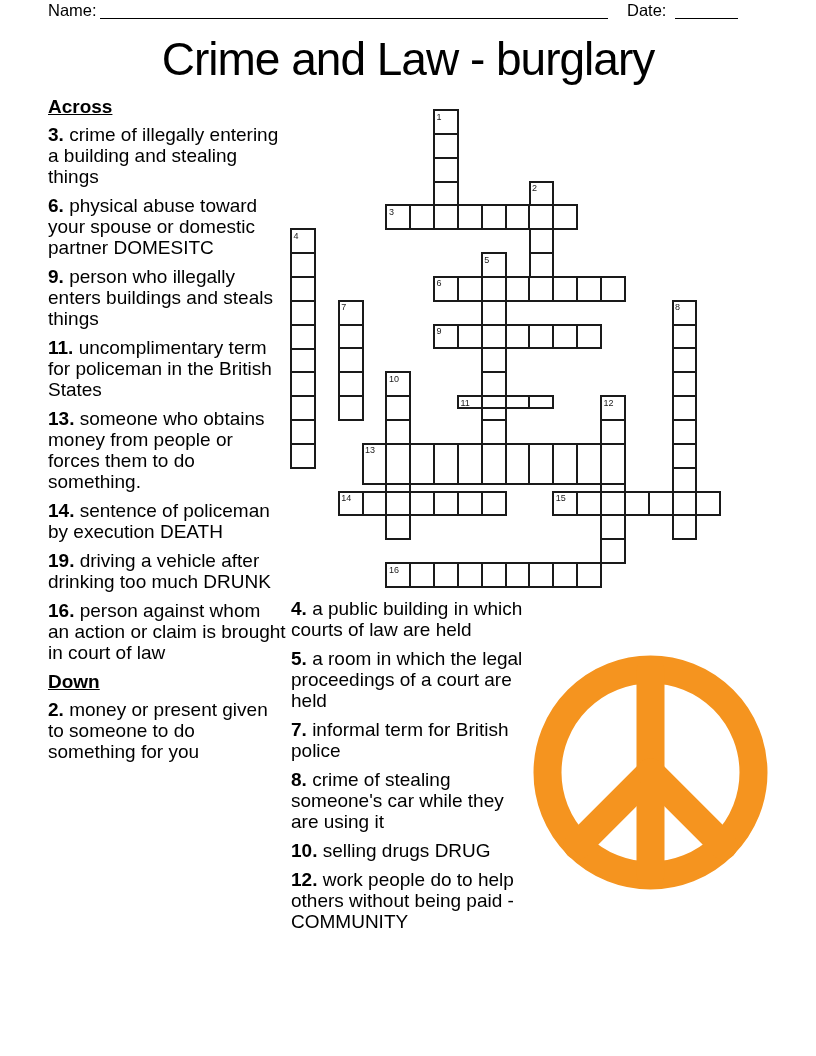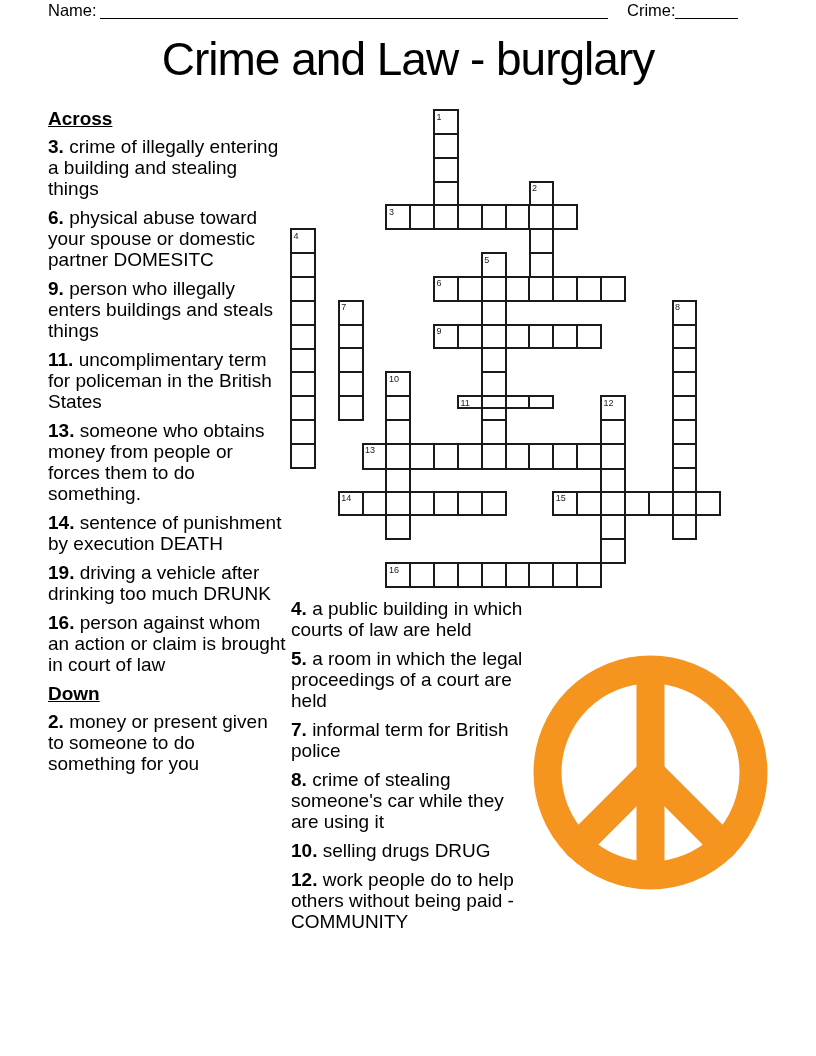--- a/index.html
+++ b/index.html
@@ -20,34 +20,34 @@
   .cell-line-v{position:absolute;top:-1px;bottom:-1px;width:2px;background:#1a1a1a;}
   .cell-line-h{position:absolute;left:-1px;right:-1px;height:2px;background:#1a1a1a;}
   .cell-number{position:absolute;left:1.5px;top:0.5px;font-size:9px;line-height:10px;color:#1a1a1a;}
   #peace{left:531px;top:653px;}
 </style>
 </head>
 <body>
 
 <div class="abs hdr-label" style="left:48px;top:2px;">Name:</div>
 <div class="abs fill-line" style="left:100px;top:1px;width:508px;"></div>
-<div class="abs hdr-label" style="left:627px;top:2px;">Crime:</div>
+<div class="abs hdr-label" style="left:627px;top:2px;">Date:</div>
 <div class="abs fill-line" style="left:675px;top:1px;width:63px;"></div>
 
 <div class="abs page-title">Crime and Law - burglary</div>
 
-<div class="abs clue-col" style="left:48px;top:108px;width:238px;">
+<div class="abs clue-col" style="left:48px;top:96px;width:238px;">
   <h2 class="clue-head">Across</h2>
   <div id="across-clues">
       <p class="clue"><b>3.</b><span> crime of illegally entering a building and stealing things</span></p>
       <p class="clue"><b>6.</b><span> physical abuse toward your spouse or domestic partner DOMESITC</span></p>
       <p class="clue"><b>9.</b><span> person who illegally enters buildings and steals things</span></p>
       <p class="clue"><b>11.</b><span> uncomplimentary term for policeman in the British States</span></p>
       <p class="clue"><b>13.</b><span> someone who obtains money from people or forces them to do something.</span></p>
-      <p class="clue"><b>14.</b><span> sentence of punishment by execution DEATH</span></p>
+      <p class="clue"><b>14.</b><span> sentence of policeman by execution DEATH</span></p>
       <p class="clue"><b>19.</b><span> driving a vehicle after drinking too much DRUNK</span></p>
       <p class="clue"><b>16.</b><span> person against whom an action or claim is brought in court of law</span></p>
     </div>
   <h2 class="clue-head">Down</h2>
   <div id="down-clues-left">
       <p class="clue"><b>2.</b><span> money or present given to someone to do something for you</span></p>
     </div>
 </div>
 
 <div class="abs clue-col" style="left:291px;top:598px;width:242px;">
@@ -164,21 +164,21 @@
     </div>
     <div class="word" style="left: 309.05px; top: 285.2px; width: 25.85px; height: 168.95px;">
       <div class="cell-line-h" style="top: 21.85px;"></div>
       <div class="cell-line-h" style="top: 45.7px;"></div>
       <div class="cell-line-h" style="top: 69.55px;"></div>
       <div class="cell-line-h" style="top: 93.4px;"></div>
       <div class="cell-line-h" style="top: 117.25px;"></div>
       <div class="cell-line-h" style="top: 141.1px;"></div>
       <span class="cell-number">12</span>
     </div>
-    <div class="word" style="left: 70.55px; top: 332.9px; width: 264.35px; height: 27px;">
+    <div class="word" style="left: 70.55px; top: 332.9px; width: 264.35px; height: 42px;">
       <div class="cell-line-v" style="left: 21.85px;"></div>
       <div class="cell-line-v" style="left: 45.7px;"></div>
       <div class="cell-line-v" style="left: 69.55px;"></div>
       <div class="cell-line-v" style="left: 93.4px;"></div>
       <div class="cell-line-v" style="left: 117.25px;"></div>
       <div class="cell-line-v" style="left: 141.1px;"></div>
       <div class="cell-line-v" style="left: 164.95px;"></div>
       <div class="cell-line-v" style="left: 188.8px;"></div>
       <div class="cell-line-v" style="left: 212.65px;"></div>
       <div class="cell-line-v" style="left: 236.5px;"></div>

